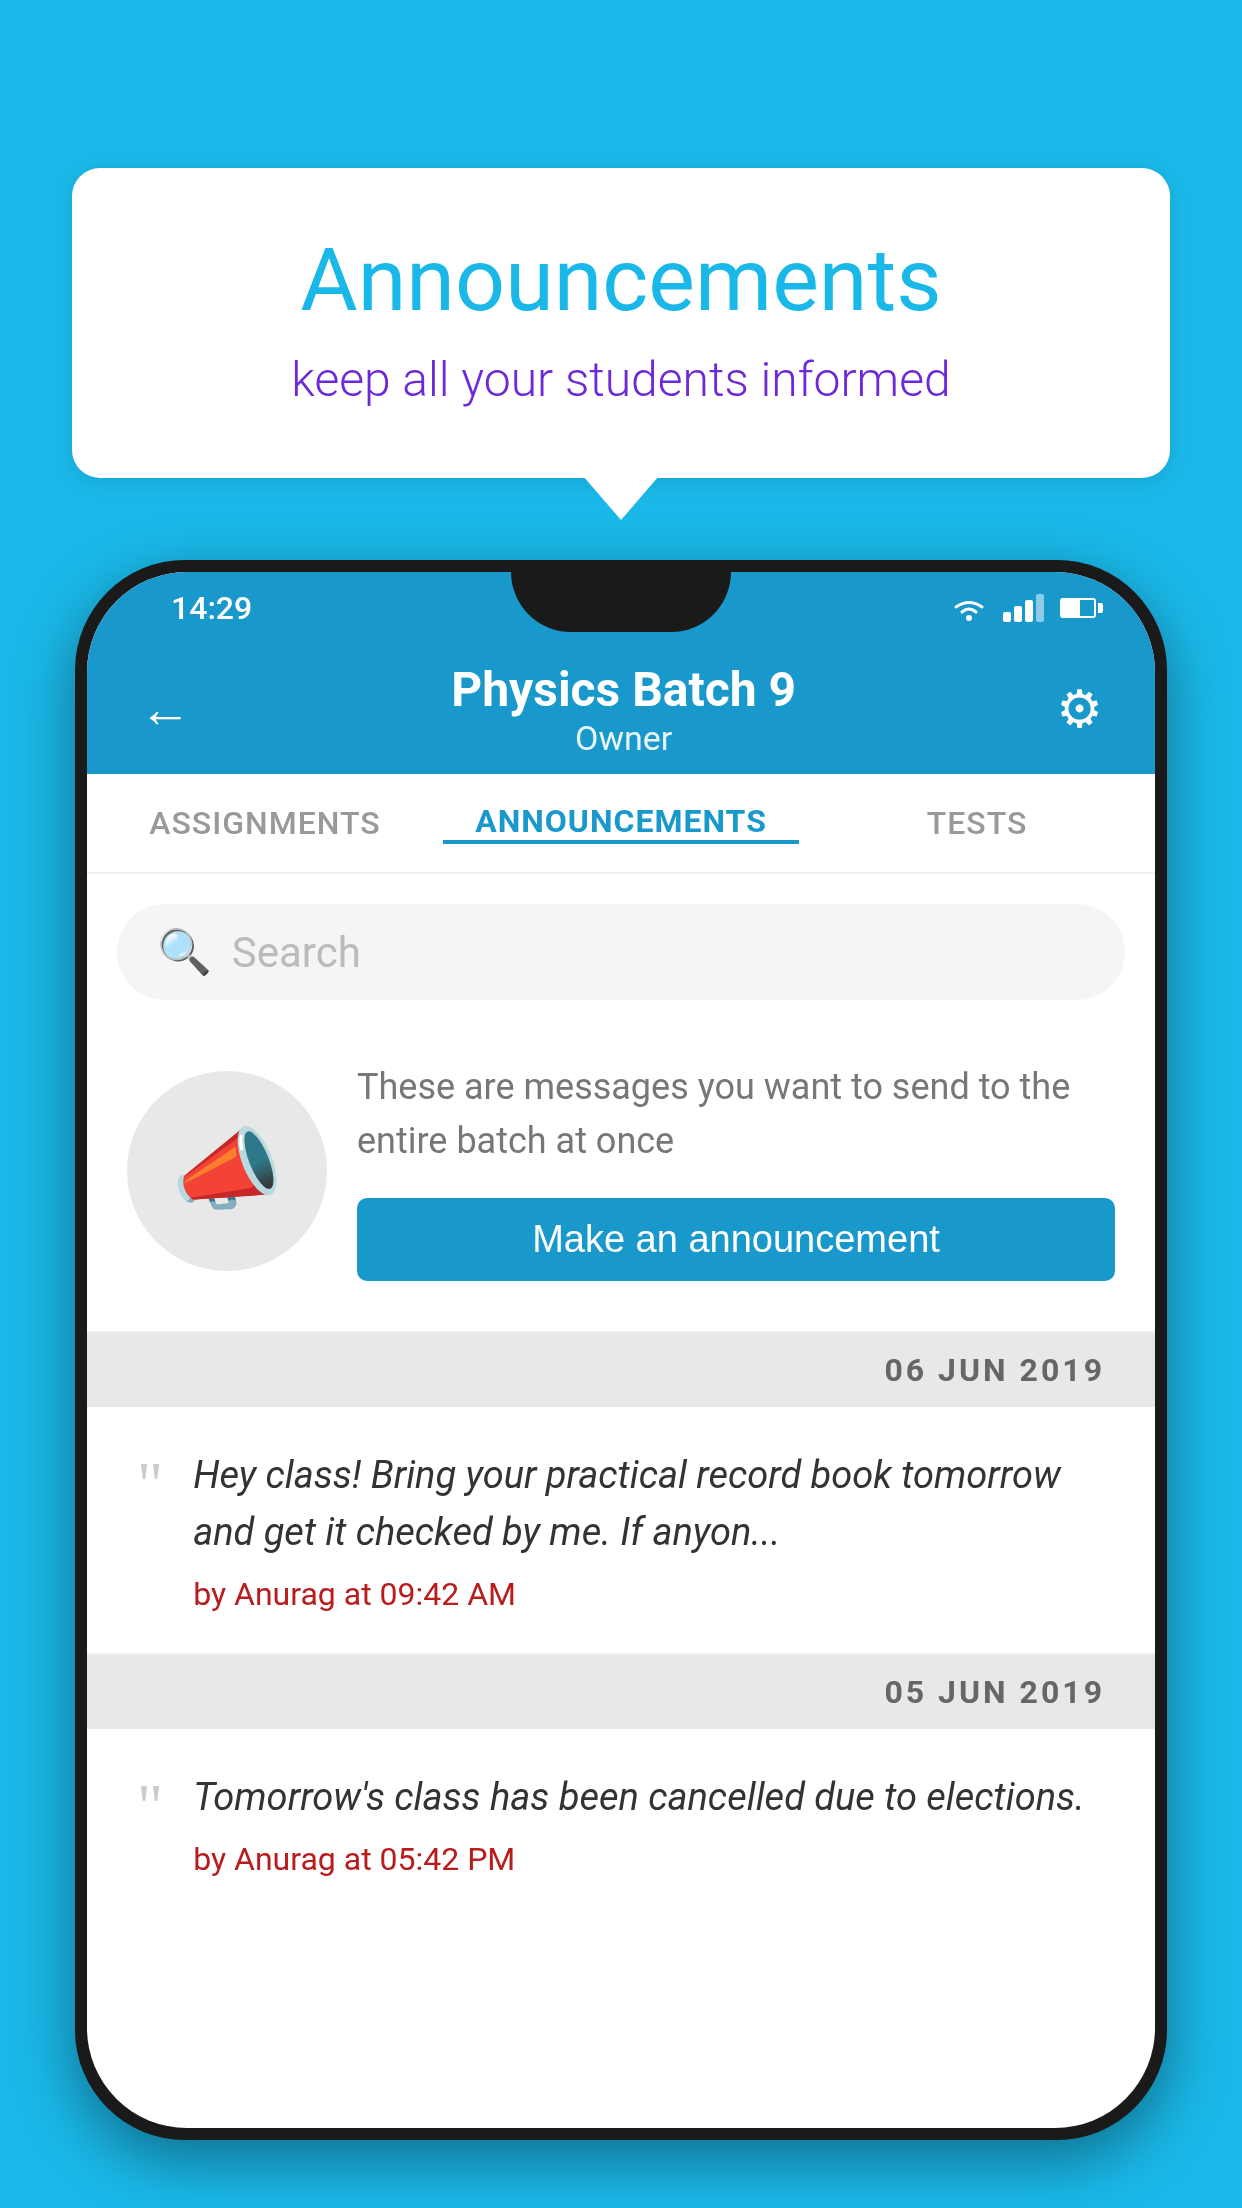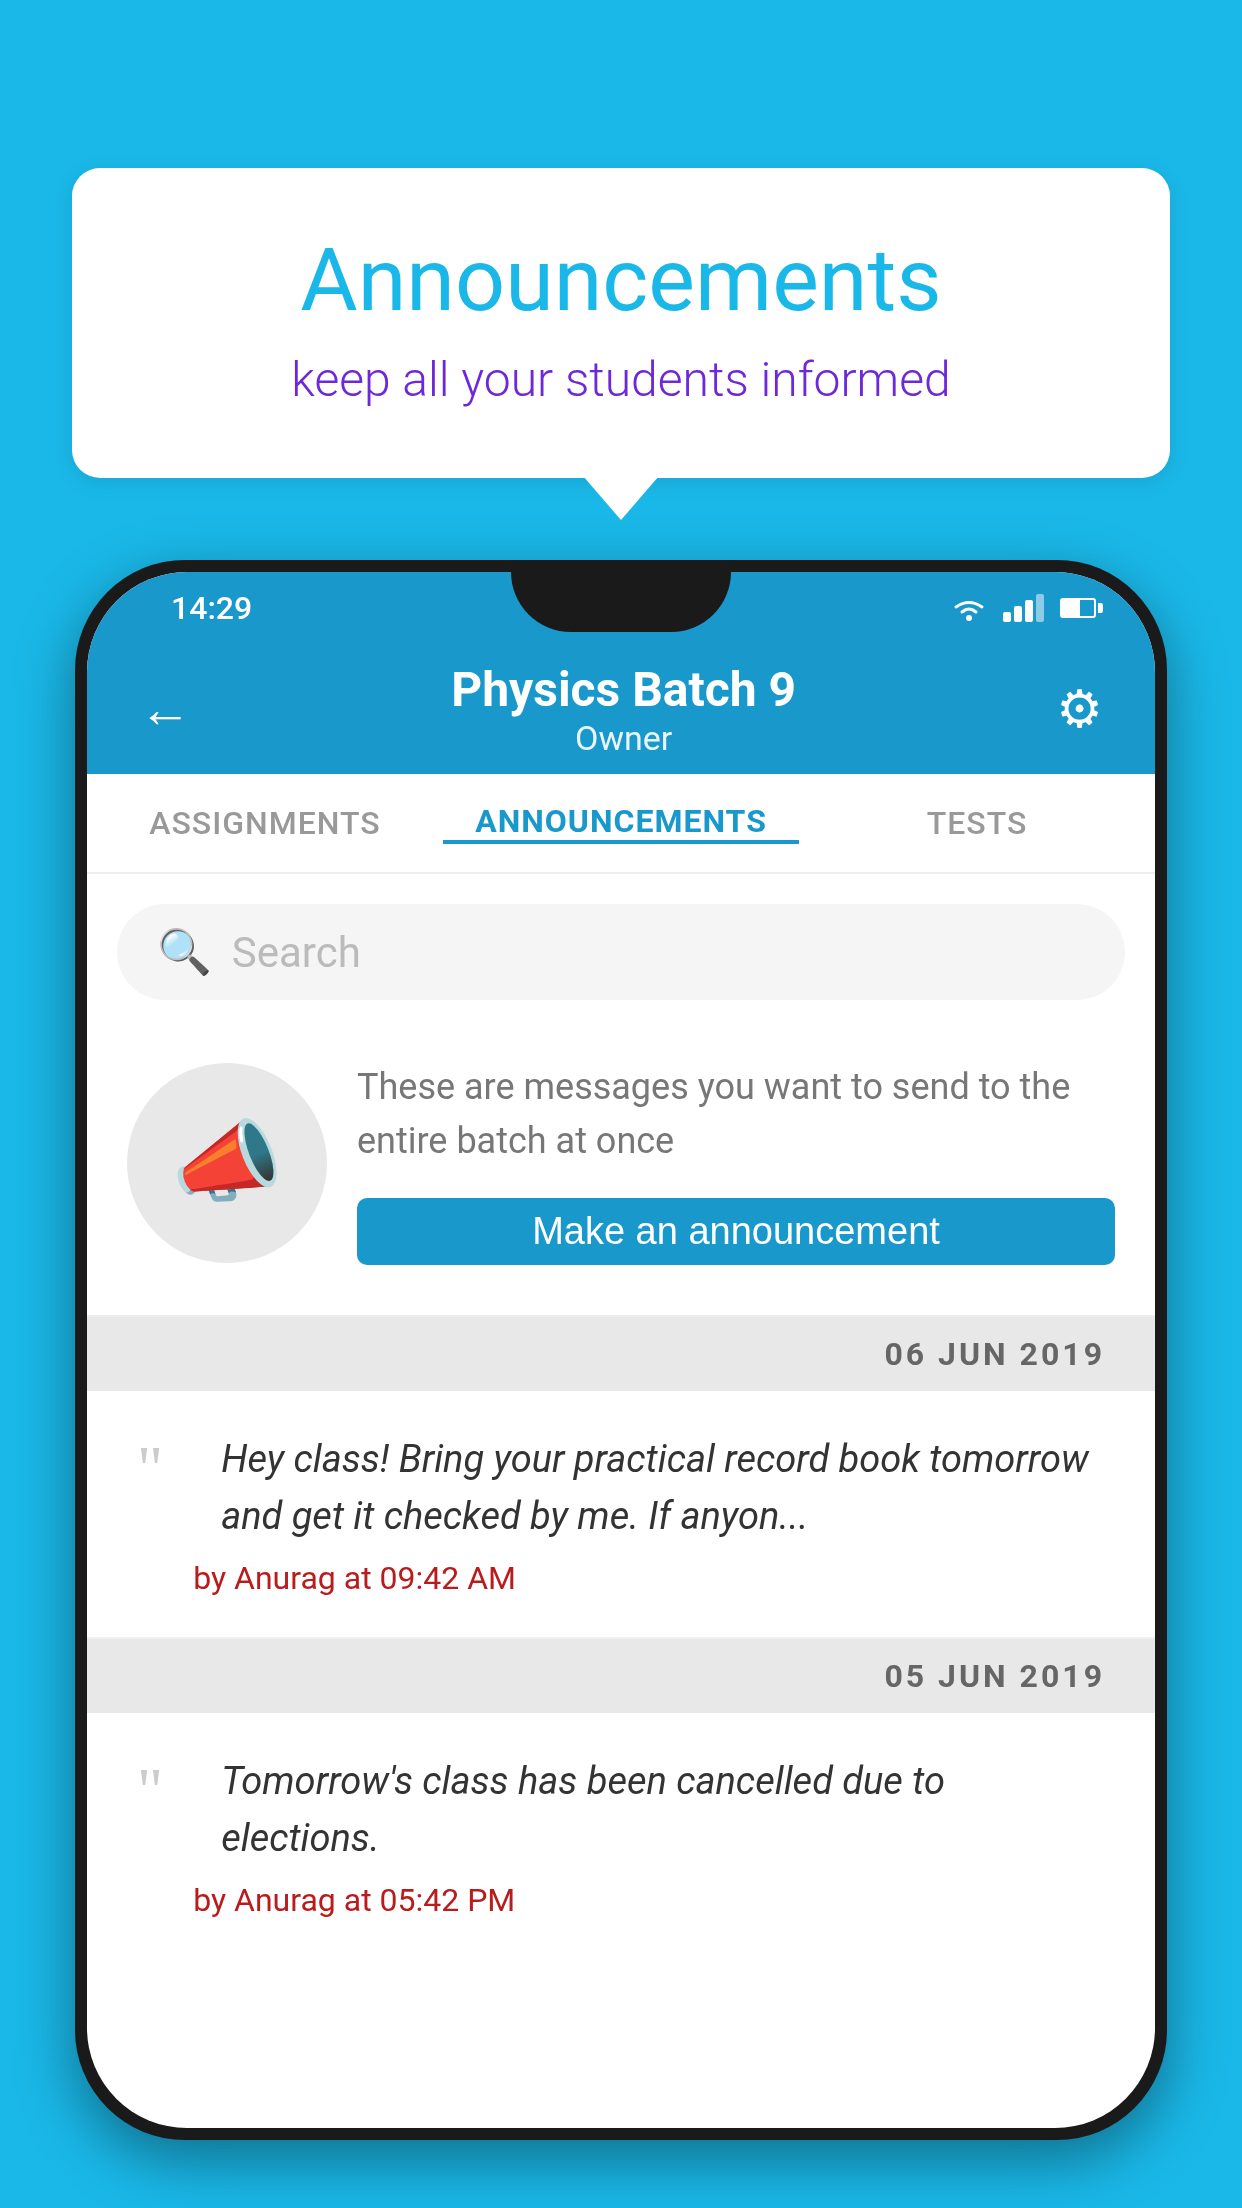--- a/index.html
+++ b/index.html
@@ -223,21 +223,21 @@
       font-size: 36px;
       color: #777;
       line-height: 1.5;
       margin-bottom: 30px;
     }
     .make-announcement-btn {
       background: #1998cc;
       color: white;
       border: none;
       border-radius: 10px;
-      padding: 12px 44px;
+      padding: 20px 44px;
       font-size: 38px;
       font-weight: 500;
       cursor: pointer;
       width: 100%;
     }
 
     
     .date-divider {
       background: #e8e8e8;
       padding: 18px 50px;
@@ -264,21 +264,20 @@
       line-height: 1;
       margin-top: 6px;
     }
     .announcement-content {}
     .announcement-text {
       font-size: 38px;
       color: #333;
       font-style: italic;
       line-height: 1.5;
       margin-bottom: 14px;
-      margin-left: 28px;
     }
     .announcement-meta {
       font-size: 32px;
       color: #b91c1c;
     }
 
     
     .announcement-item2 {
       display: flex;
       align-items: flex-start;

